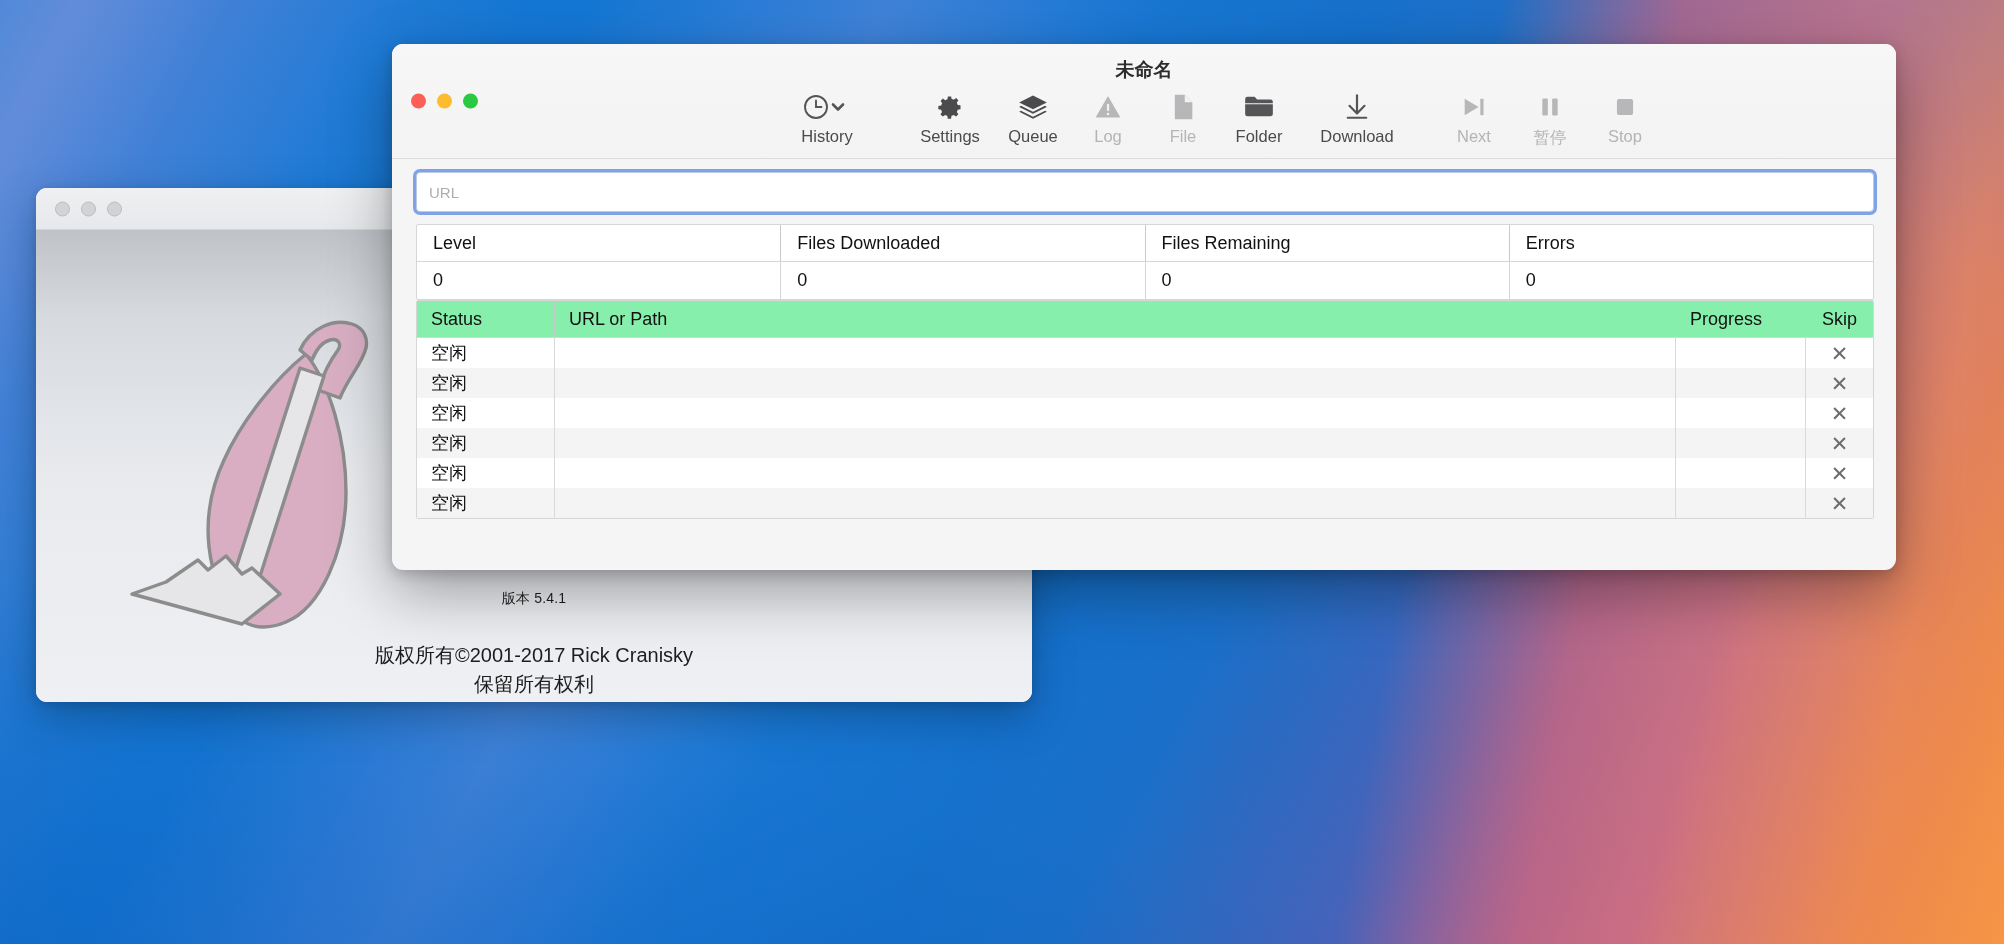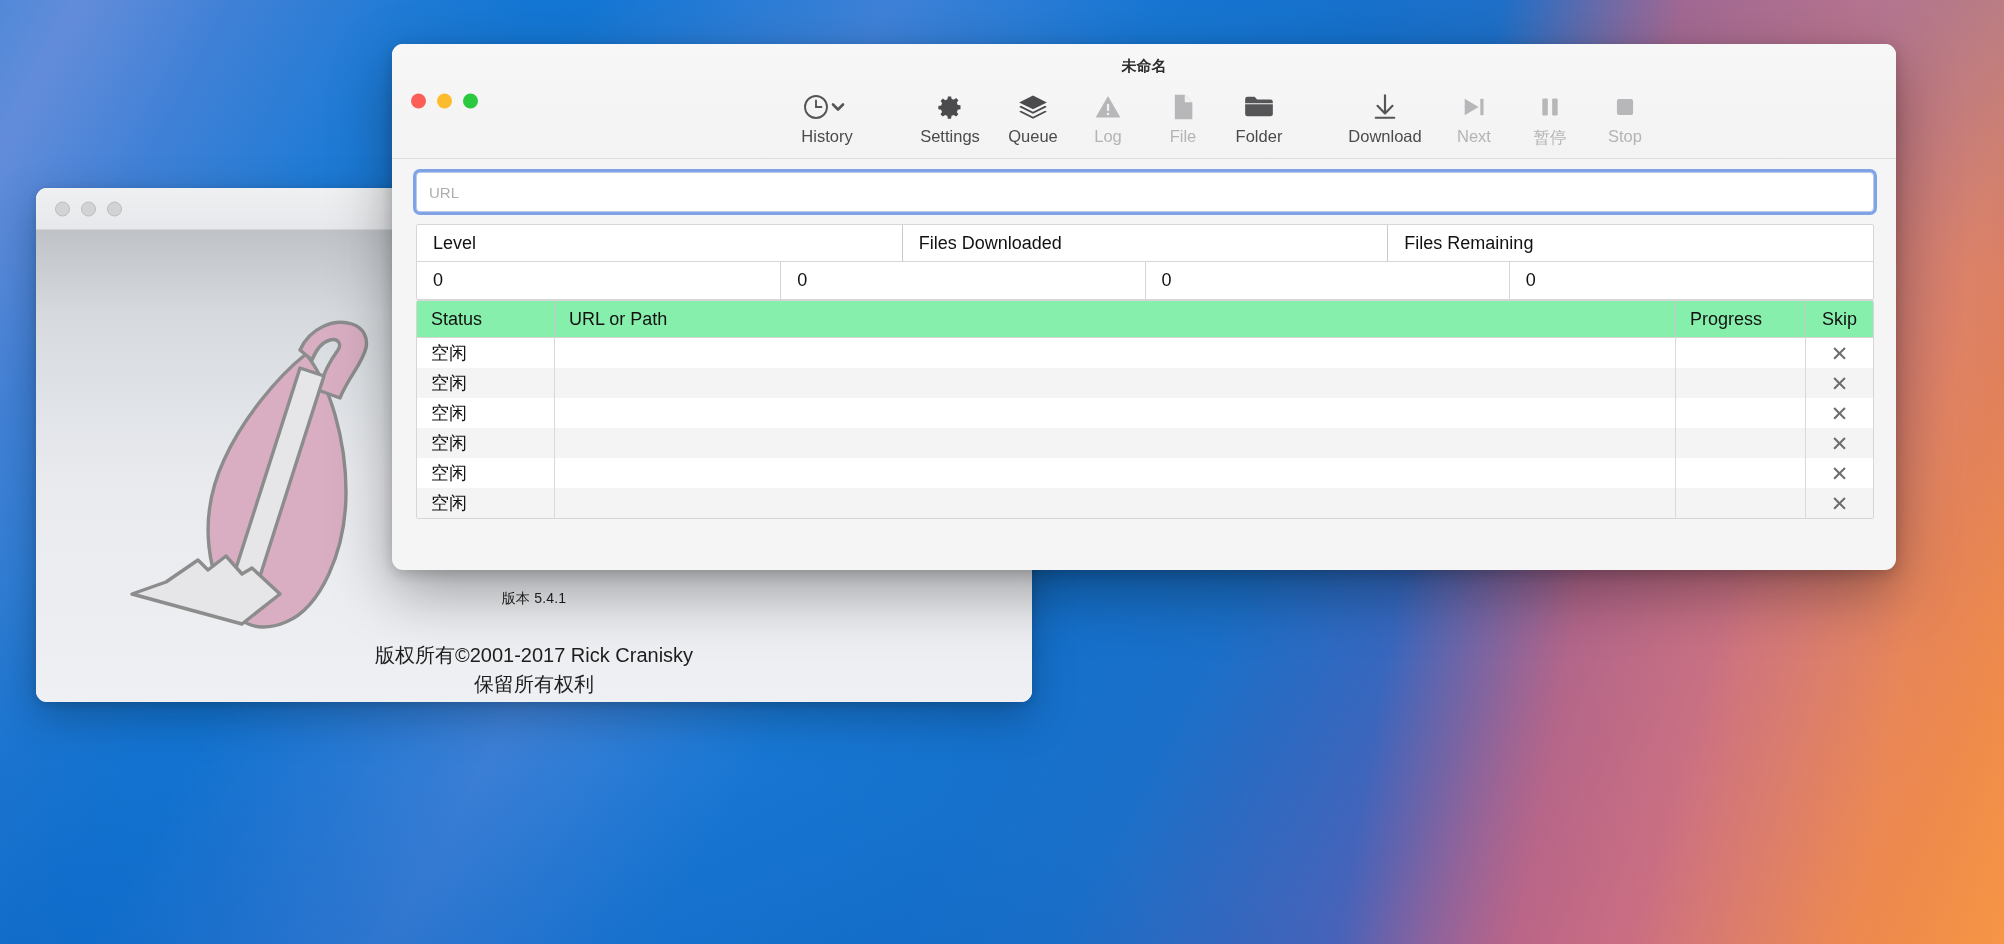--- a/index.html
+++ b/index.html
@@ -100,21 +100,21 @@
     box-shadow: 0 22px 60px rgba(0,0,0,0.34), 0 4px 14px rgba(0,0,0,0.18);
   }
   #main-toolbar {
     height: 115px;
     background: linear-gradient(180deg,#f7f7f8 0%, #f3f3f4 100%);
     border-bottom: 1px solid #dcdcdd;
     position: relative;
   }
   #main-title {
     position: absolute; left: 0; right: 0; top: 13px;
-    text-align: center; font-size: 15px; font-weight: 700; color: #2d2d2d;
+    text-align: center; font-size: 19px; font-weight: 700; color: #2d2d2d;
   }
   #toolbar-items {
     position: absolute; left: 0; right: 0; top: 46px; height: 66px;
     display: flex; align-items: flex-start; text-align: center;
   }
   .tb-item {
     display: flex; flex-direction: column; align-items: center;
     cursor: default; user-select: none;
   }
   .tb-icon { height: 34px; display: flex; align-items: center; justify-content: center; }
@@ -298,21 +298,21 @@
       <div class="tb-item" style="position:absolute; left:826px; width:82px;">
         <div class="tb-icon">
           <svg width="30" height="26" viewBox="0 0 26 22">
             <path fill="#555557" d="M1 4.2 a2 2 0 012-2 h6.2 l2.2 2.4 H23 a2 2 0 012 2 v1.1 H1 Z"></path>
             <path fill="#555557" d="M1 8.6 h24 v8.4 a2 2 0 01-2 2 H3 a2 2 0 01-2-2 Z"></path>
           </svg>
         </div>
         <div class="tb-label">Folder</div>
       </div>
 
-      <div class="tb-item" style="position:absolute; left:940px; width:106px;">
+      <div class="tb-item" style="position:absolute; left:912px; width:106px;">
         <div class="tb-icon">
           <svg width="30" height="30" viewBox="0 0 26 26">
             <path d="M13 3 L13 18" stroke="#555557" stroke-width="1.9" stroke-linecap="round" fill="none"></path>
             <path d="M6.5 12 L13 18.6 L19.5 12" stroke="#555557" stroke-width="1.9" stroke-linecap="round" stroke-linejoin="round" fill="none"></path>
             <path d="M5 22.3 L21 22.3" stroke="#555557" stroke-width="1.9" stroke-linecap="round" fill="none"></path>
           </svg>
         </div>
         <div class="tb-label">Download</div>
       </div>
 
@@ -352,20 +352,21 @@
     <div id="url-field">
       <span>URL</span>
     </div>
   </div>
 
   <div id="stats-table">
     <div class="stats-row head">
       <div class="stats-cell">Level</div>
       <div class="stats-cell">Files Downloaded</div>
       <div class="stats-cell">Files Remaining</div>
+      <div class="stats-cell">Errors</div>
     </div>
     <div class="stats-row">
       <div class="stats-cell">0</div>
       <div class="stats-cell">0</div>
       <div class="stats-cell">0</div>
       <div class="stats-cell">0</div>
     </div>
   </div>
 
   <div id="list-table">

